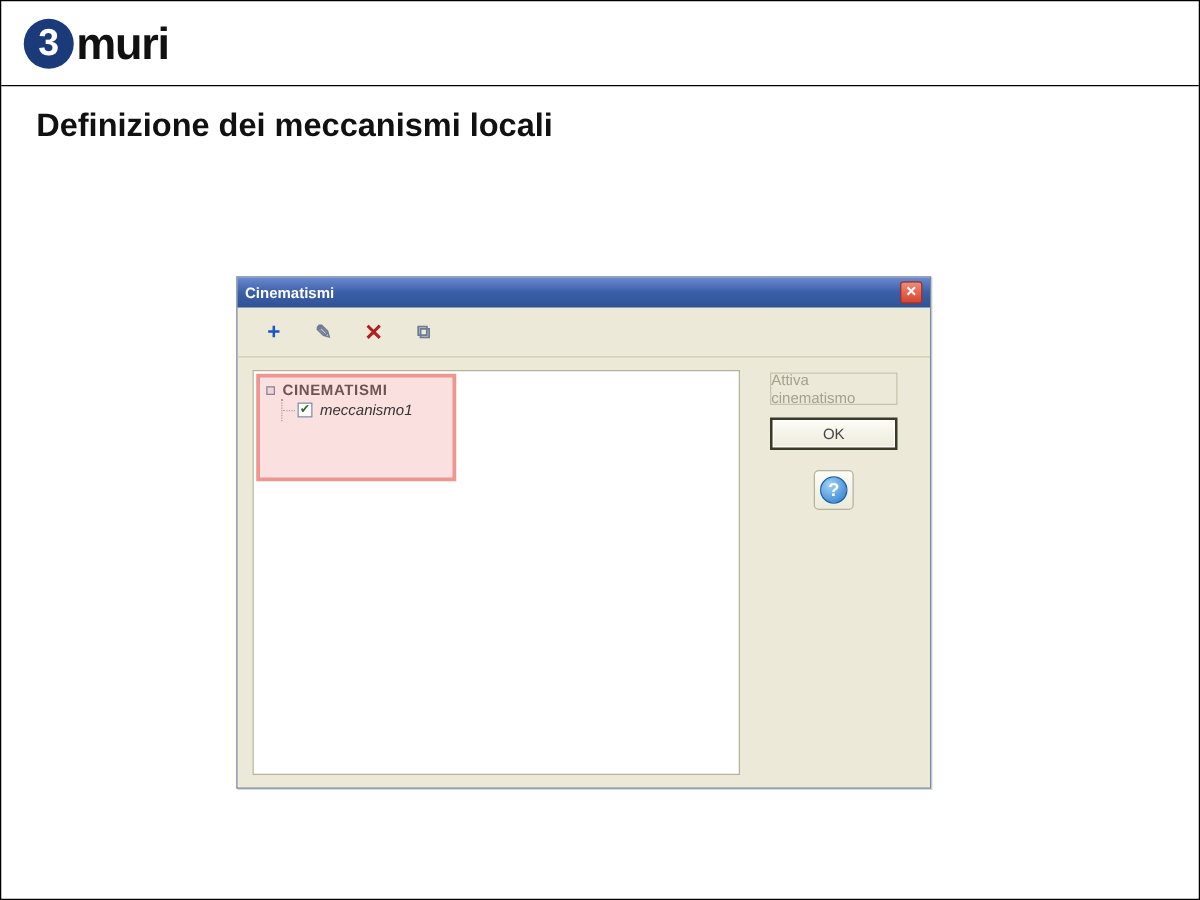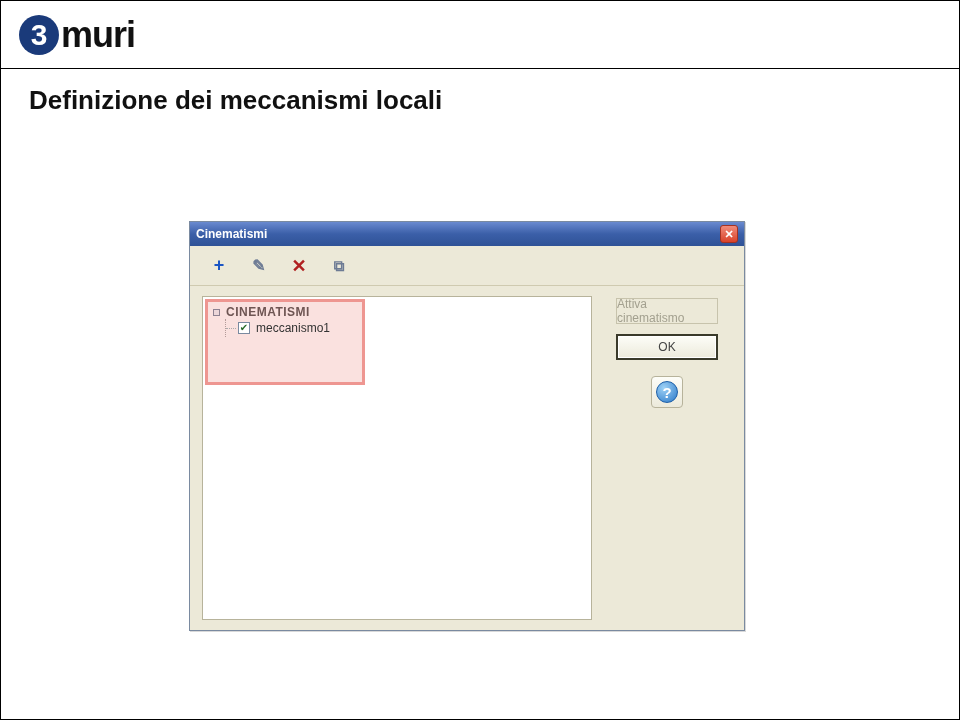--- a/index.html
+++ b/index.html
@@ -174,21 +174,21 @@
     height: 12px;
     border: 1px solid #7a8aa0;
     background: #fff;
     display: flex;
     align-items: center;
     justify-content: center;
     font-size: 10px;
     color: #2a6b2a;
     line-height: 1;
   }
-  .tree-label { color: #333; }
+  .tree-label { color: #333; font-style: italic; }
   .highlight-box {
     position: absolute;
     left: 2px;
     top: 2px;
     width: 160px;
     height: 86px;
     border: 3px solid rgba(228,90,80,0.55);
     background: rgba(228,90,80,0.18);
     pointer-events: none;
   }

